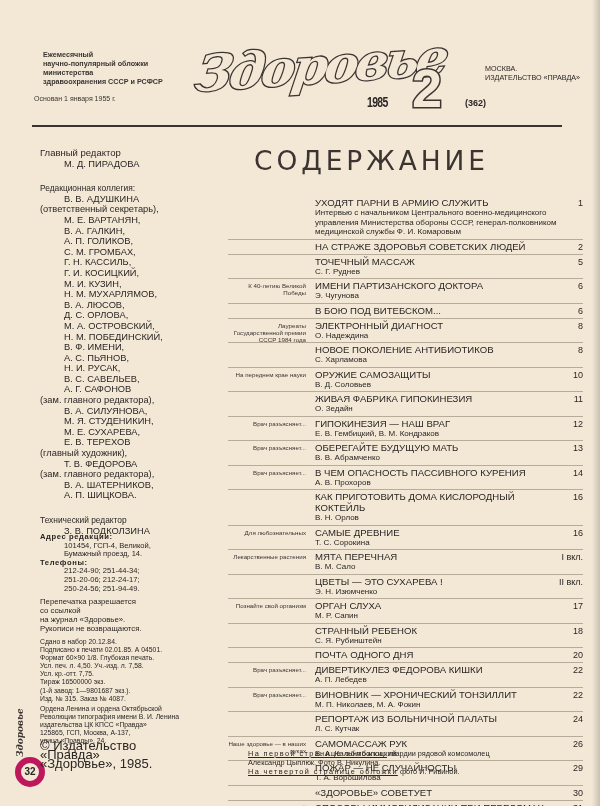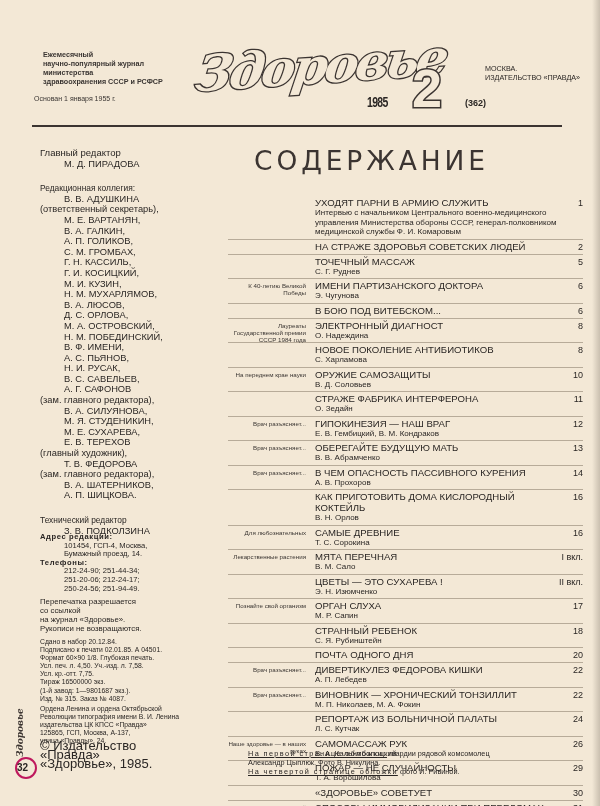--- a/index.html
+++ b/index.html
@@ -53,21 +53,21 @@
   .reprint { position: absolute; left: 40px; top: 597px; font-size: 7.8px; line-height: 9px; width: 200px; }
   .print-info { position: absolute; left: 40px; top: 638px; font-size: 6.8px; line-height: 8.1px; width: 200px; }
   .copyright { position: absolute; left: 40px; top: 718px; font-size: 13px; line-height: 9px; margin-top: 23px; }
   .vert-logo {
     position: absolute; left: 15px; top: 715px; width: 16px; height: 42px;
     font-family: "DejaVu Serif", serif; font-style: italic; font-weight: bold; font-size: 9px;
     writing-mode: vertical-rl; transform: rotate(180deg); text-align: center; color: #3b3431;
   }
   .page-badge {
     position: absolute; left: 15px; top: 757px; width: 18px; height: 18px; border-radius: 50%;
-    border: 2px solid #be185d; font-size: 10px; font-weight: bold; line-height: 18px;
+    border: 6px solid #be185d; font-size: 10px; font-weight: bold; text-align: center; line-height: 18px;
   }
 
   
   .toc-title {
     position: absolute; left: 254px; top: 145px;
     font-family: "DejaVu Sans", sans-serif; font-weight: normal;
     font-size: 27px; letter-spacing: 4px; color: #3b3431;
     transform: scaleX(0.98); transform-origin: left;
   }
   .toc { position: absolute; left: 228px; top: 196px; width: 355px; }
@@ -80,21 +80,21 @@
   .footnote { position: absolute; left: 248px; top: 749px; font-size: 7.3px; line-height: 9.2px; width: 320px; }
   .footnote .sp { letter-spacing: 1.4px; text-decoration: underline; }
 </style>
 </head>
 <body>
 
 <div class="page">
 
   <div class="masthead-info">
     <div>Ежемесячный</div>
-    <div>научно-популярный журнал</div>
+    <div>научно-популярный обложки</div>
     <div>министерства</div>
     <div>здравоохранения СССР и РСФСР</div>
   </div>
   <div class="founded">Основан 1 января 1955 г.</div>
   <div class="logo">Здоровье</div>
   <div class="year">1985</div>
   <div class="issue-no">2</div>
   <div class="total-no">(362)</div>
   <div class="publisher">
     <div>МОСКВА.</div>
@@ -138,21 +138,21 @@
         <div class="indent2">В. А. ШАТЕРНИКОВ,</div>
         <div class="indent2">А. П. ШИЦКОВА.</div>
       </div>
     <div class="gap-s"></div>
     <div style="font-size:8.4px">Технический редактор</div>
     <div class="indent">З. В. ПОДКОЛЗИНА</div>
   </div>
 
   <div class="address">
     <div class="lbl">Адрес редакции:</div>
-    <div class="ind">101454, ГСП-4, Москва,</div>
+    <div class="ind">101454, ГСП-4, Великой,</div>
     <div class="ind">Бумажный проезд, 14.</div>
     <div class="lbl">Телефоны:</div>
     <div class="ind">212-24-90; 251-44-34;</div>
     <div class="ind">251-20-06; 212-24-17;</div>
     <div class="ind">250-24-56; 251-94-49.</div>
   </div>
 
   <div class="reprint">
     <div>Перепечатка разрешается</div>
     <div>со ссылкой</div>
@@ -221,21 +221,21 @@
         <div class="author">С. Харламова</div>
         <div class="pg">8</div>
       </div>
       <div class="entry">
         <div class="rubric">На переднем крае науки</div>
         <div class="title">ОРУЖИЕ САМОЗАЩИТЫ</div>
         <div class="author">В. Д. Соловьев</div>
         <div class="pg">10</div>
       </div>
       <div class="entry">
-        <div class="title">СТРАЖЕ ФАБРИКА ИНТЕРФЕРОНА</div>
+        <div class="title">ЖИВАЯ ФАБРИКА ГИПОКИНЕЗИЯ</div>
         <div class="author">О. Зедайн</div>
         <div class="pg">11</div>
       </div>
       <div class="entry">
         <div class="rubric">Врач разъясняет...</div>
         <div class="title">ГИПОКИНЕЗИЯ — НАШ ВРАГ</div>
         <div class="author">Е. В. Гембицкий, В. М. Кондраков</div>
         <div class="pg">12</div>
       </div>
       <div class="entry">

